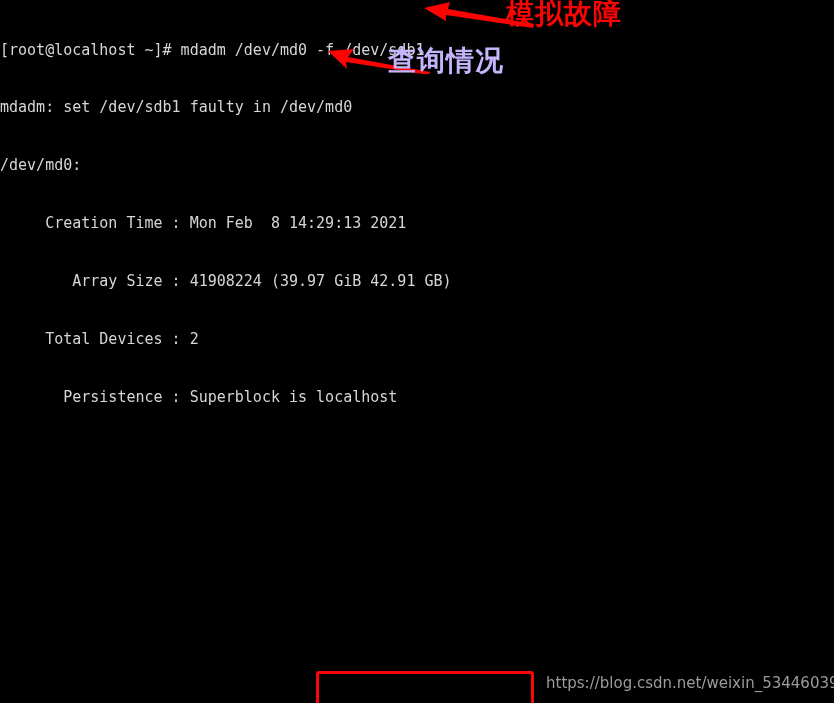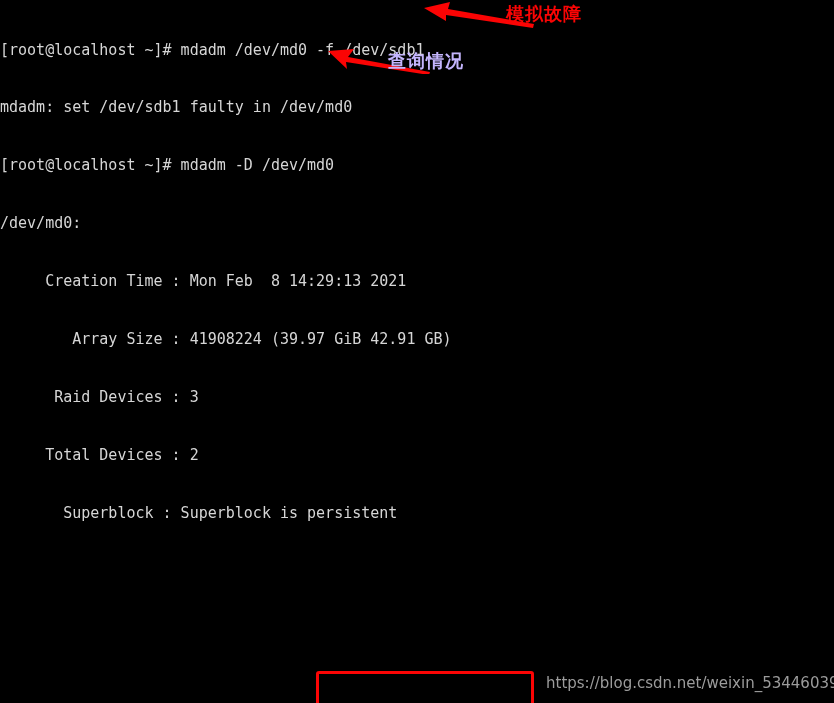--- a/index.html
+++ b/index.html
@@ -34,21 +34,21 @@
     height: 19.3px;
     color: #d6d6d6;
     letter-spacing: 0px;
   }
 
   
   .annot-text {
     position: absolute;
     color: #fb0404;
     font-family: "DejaVu Sans", "Liberation Sans", sans-serif;
-    font-size: 18px;
+    font-size: 28px;
     font-weight: 700;
     letter-spacing: 1px;
     white-space: nowrap;
   }
   .arrow {
     position: absolute;
     pointer-events: none;
   }
   .hl-box {
     position: absolute;
@@ -66,27 +66,25 @@
   }
 </style>
 </head>
 <body>
 
 <div id="screen" style="background: rgb(0, 0, 0); color: rgb(214, 214, 214);">
 
   <div id="terminal">
     <div class="line">[root@localhost ~]# mdadm /dev/md0 -f /dev/sdb1</div>
     <div class="line">mdadm: set /dev/sdb1 faulty in /dev/md0</div>
-    <div class="line">[root@localhost ~]# mdadm -D /dev/md0</div>
     <div class="line">/dev/md0:</div>
     <div class="line">     Creation Time : Mon Feb  8 14:29:13 2021</div>
     <div class="line">        Array Size : 41908224 (39.97 GiB 42.91 GB)</div>
-    <div class="line">      Raid Devices : 3</div>
     <div class="line">     Total Devices : 2</div>
-    <div class="line">       Superblock : Superblock is persistent</div>
+    <div class="line">       Persistence : Superblock is localhost</div>
     
     
     
     
     
     
     
     
     
     

